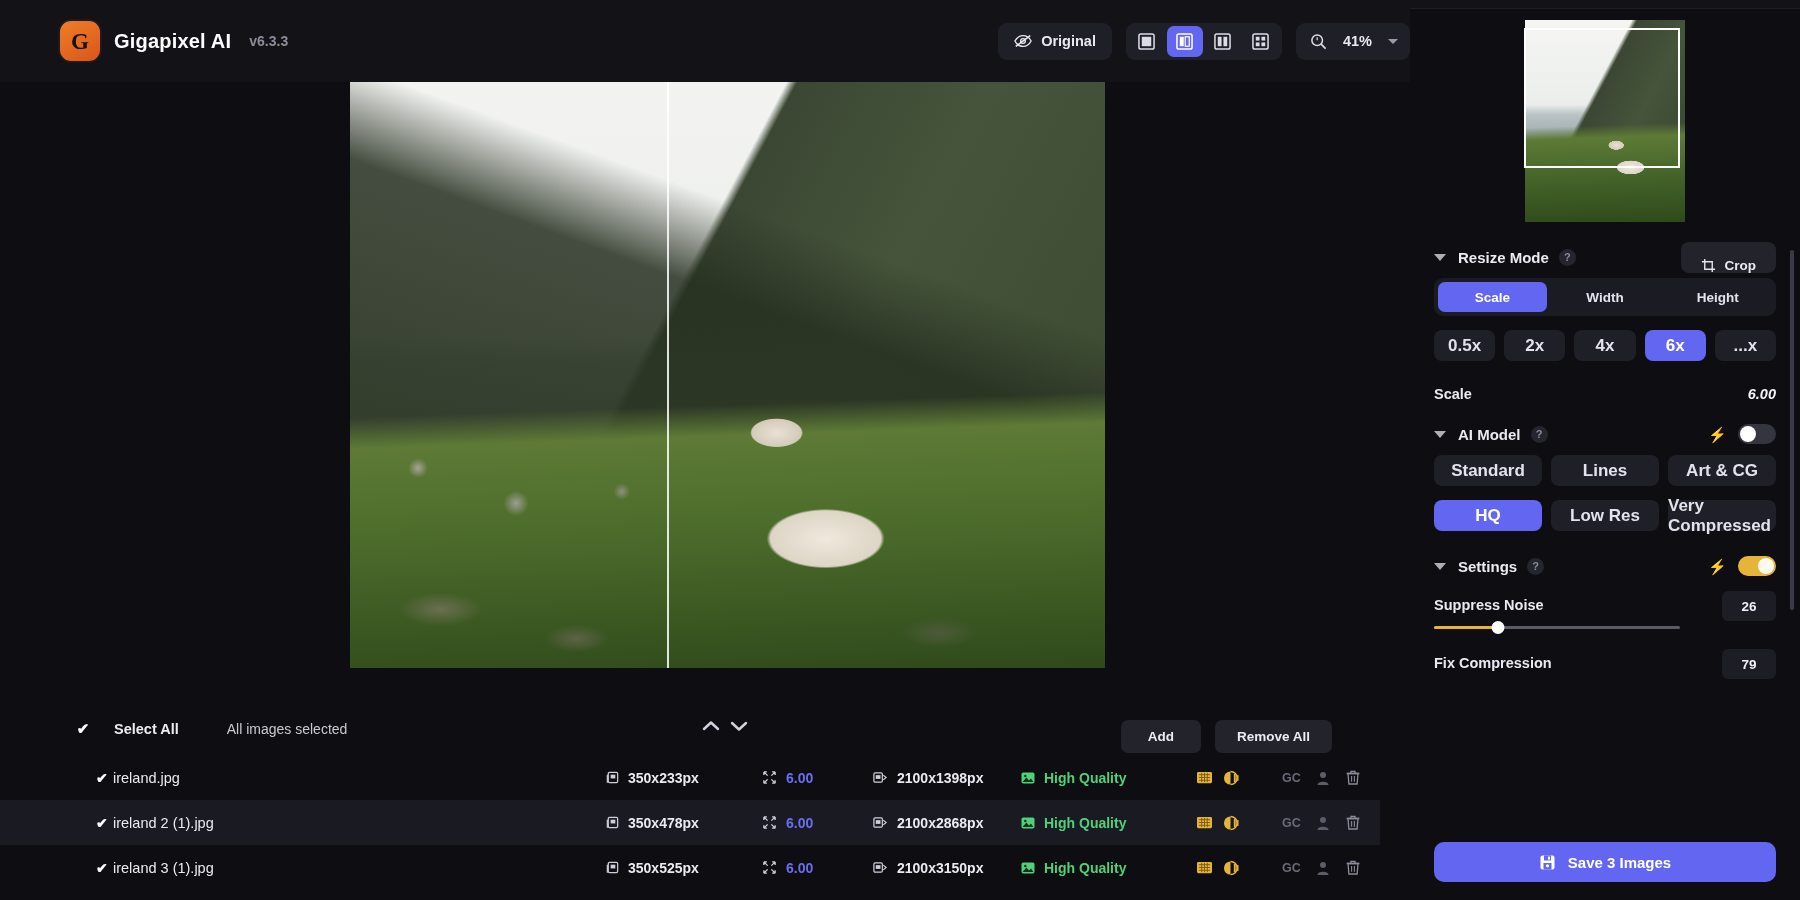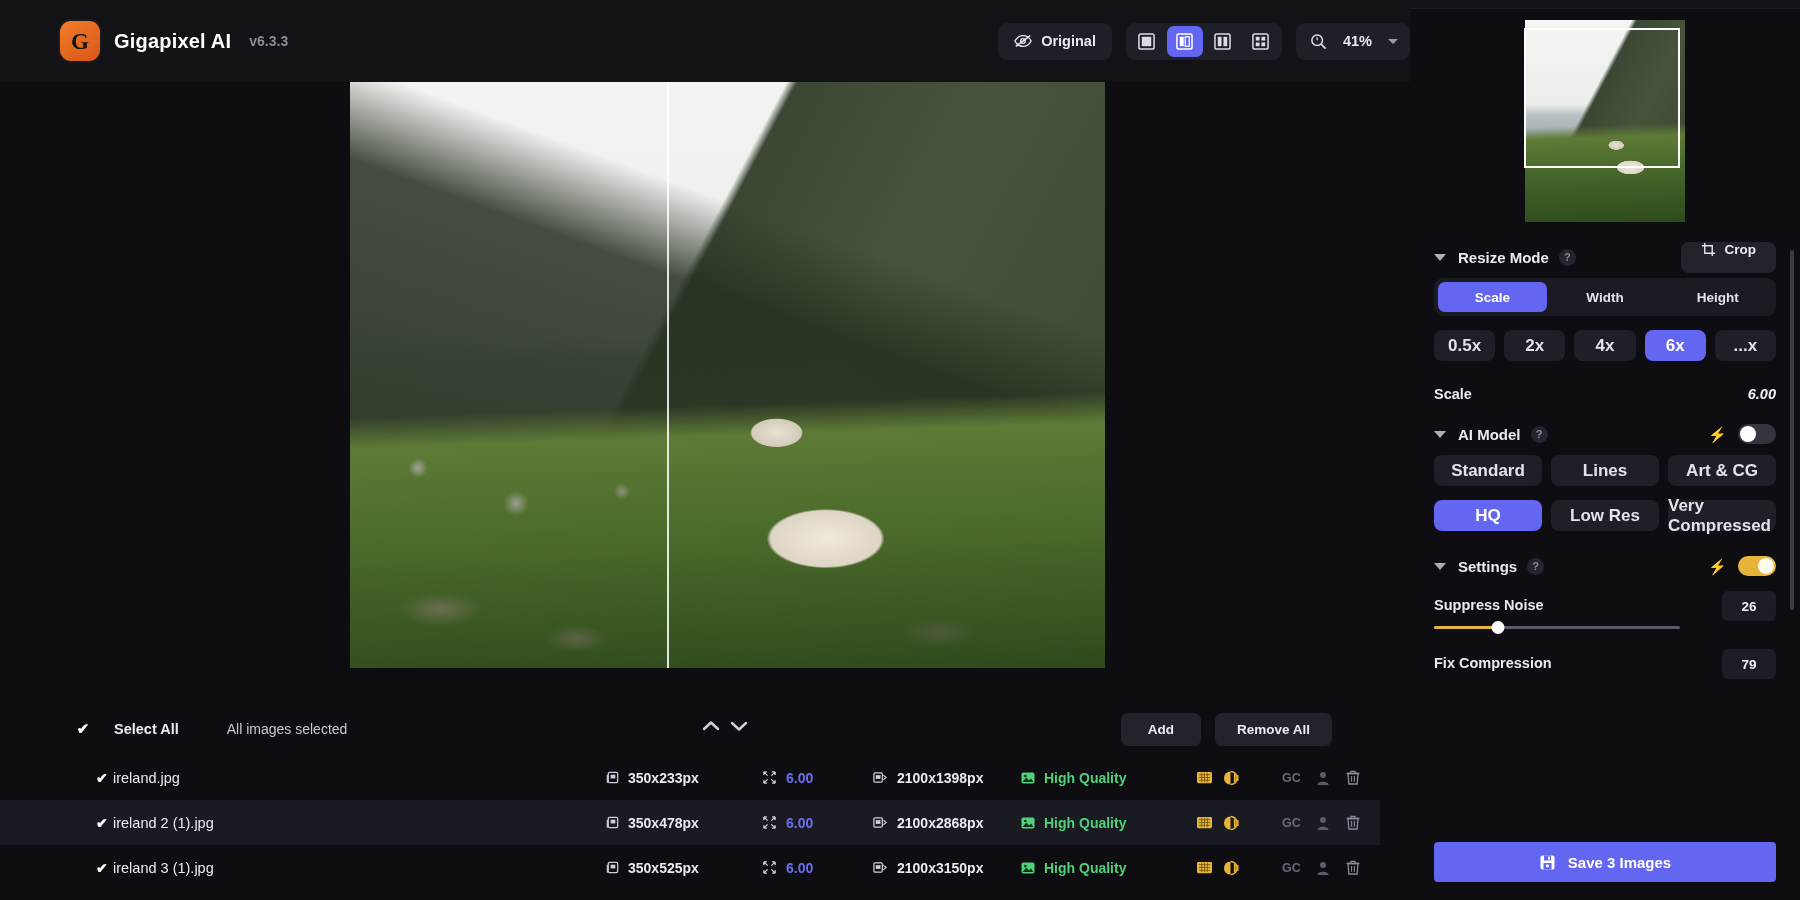--- a/index.html
+++ b/index.html
@@ -202,21 +202,21 @@
     display: inline-flex; align-items: center; justify-content: center;
     color: #fff; font-size: 15px; font-weight: bold;
   }
   .toolbar-label { color: #ebebf2; font-size: 14.5px; font-weight: bold; }
   .toolbar-status { color: #c9c9d4; font-size: 14px; margin-left: 26px; }
   .arrows {
     position: absolute; left: 700px; top: 15px;
     display: flex; gap: 6px;
   }
   .list-actions {
-    position: absolute; right: 48px; top: 10px;
+    position: absolute; right: 48px; top: 17px;
     display: flex; gap: 14px;
   }
   .btn-dark {
     background: #22232b;
     border-radius: 7px;
     height: 33px; min-width: 80px;
     display: flex; align-items: center; justify-content: center;
     padding: 0 22px;
     color: #ebebf2; font-size: 13.5px; font-weight: bold;
   }
@@ -306,21 +306,21 @@
     background: #24252e;
     color: #8b8b99;
     font-size: 11px; font-weight: bold;
     display: flex; align-items: center; justify-content: center;
   }
   .head-right { margin-left: auto; display: flex; align-items: center; gap: 11px; }
   .crop-btn {
     background: #22232b;
     border-radius: 8px;
     height: 31px;
-    display: flex; align-items: flex-start; gap: 9px;
+    display: flex; align-items: flex-end; gap: 9px;
     padding: 0 20px;
     color: #eaeaf2; font-size: 13.5px; font-weight: bold;
   }
   .toggle {
     width: 38px; height: 20px;
     border-radius: 11px;
     background: #34353f;
     position: relative;
   }
   .toggle .knob {
@@ -398,21 +398,21 @@
   }
   .slider-head { display: flex; align-items: center; justify-content: space-between; }
 
   .save-wrap {
     flex: 0 0 auto;
     padding: 14px 24px 26px 24px;
     background: #0e0e12;
   }
   .save-btn {
     height: 40px;
-    border-radius: 4px;
+    border-radius: 10px;
     background: #6366f1;
     display: flex; align-items: center; justify-content: center;
     gap: 12px;
     color: #fff; font-size: 15px; font-weight: bold;
   }
   .sep-line {
     position: absolute;
     left: 0; right: 0; top: 0;
     height: 1px; background: #1c1d24;
   }

